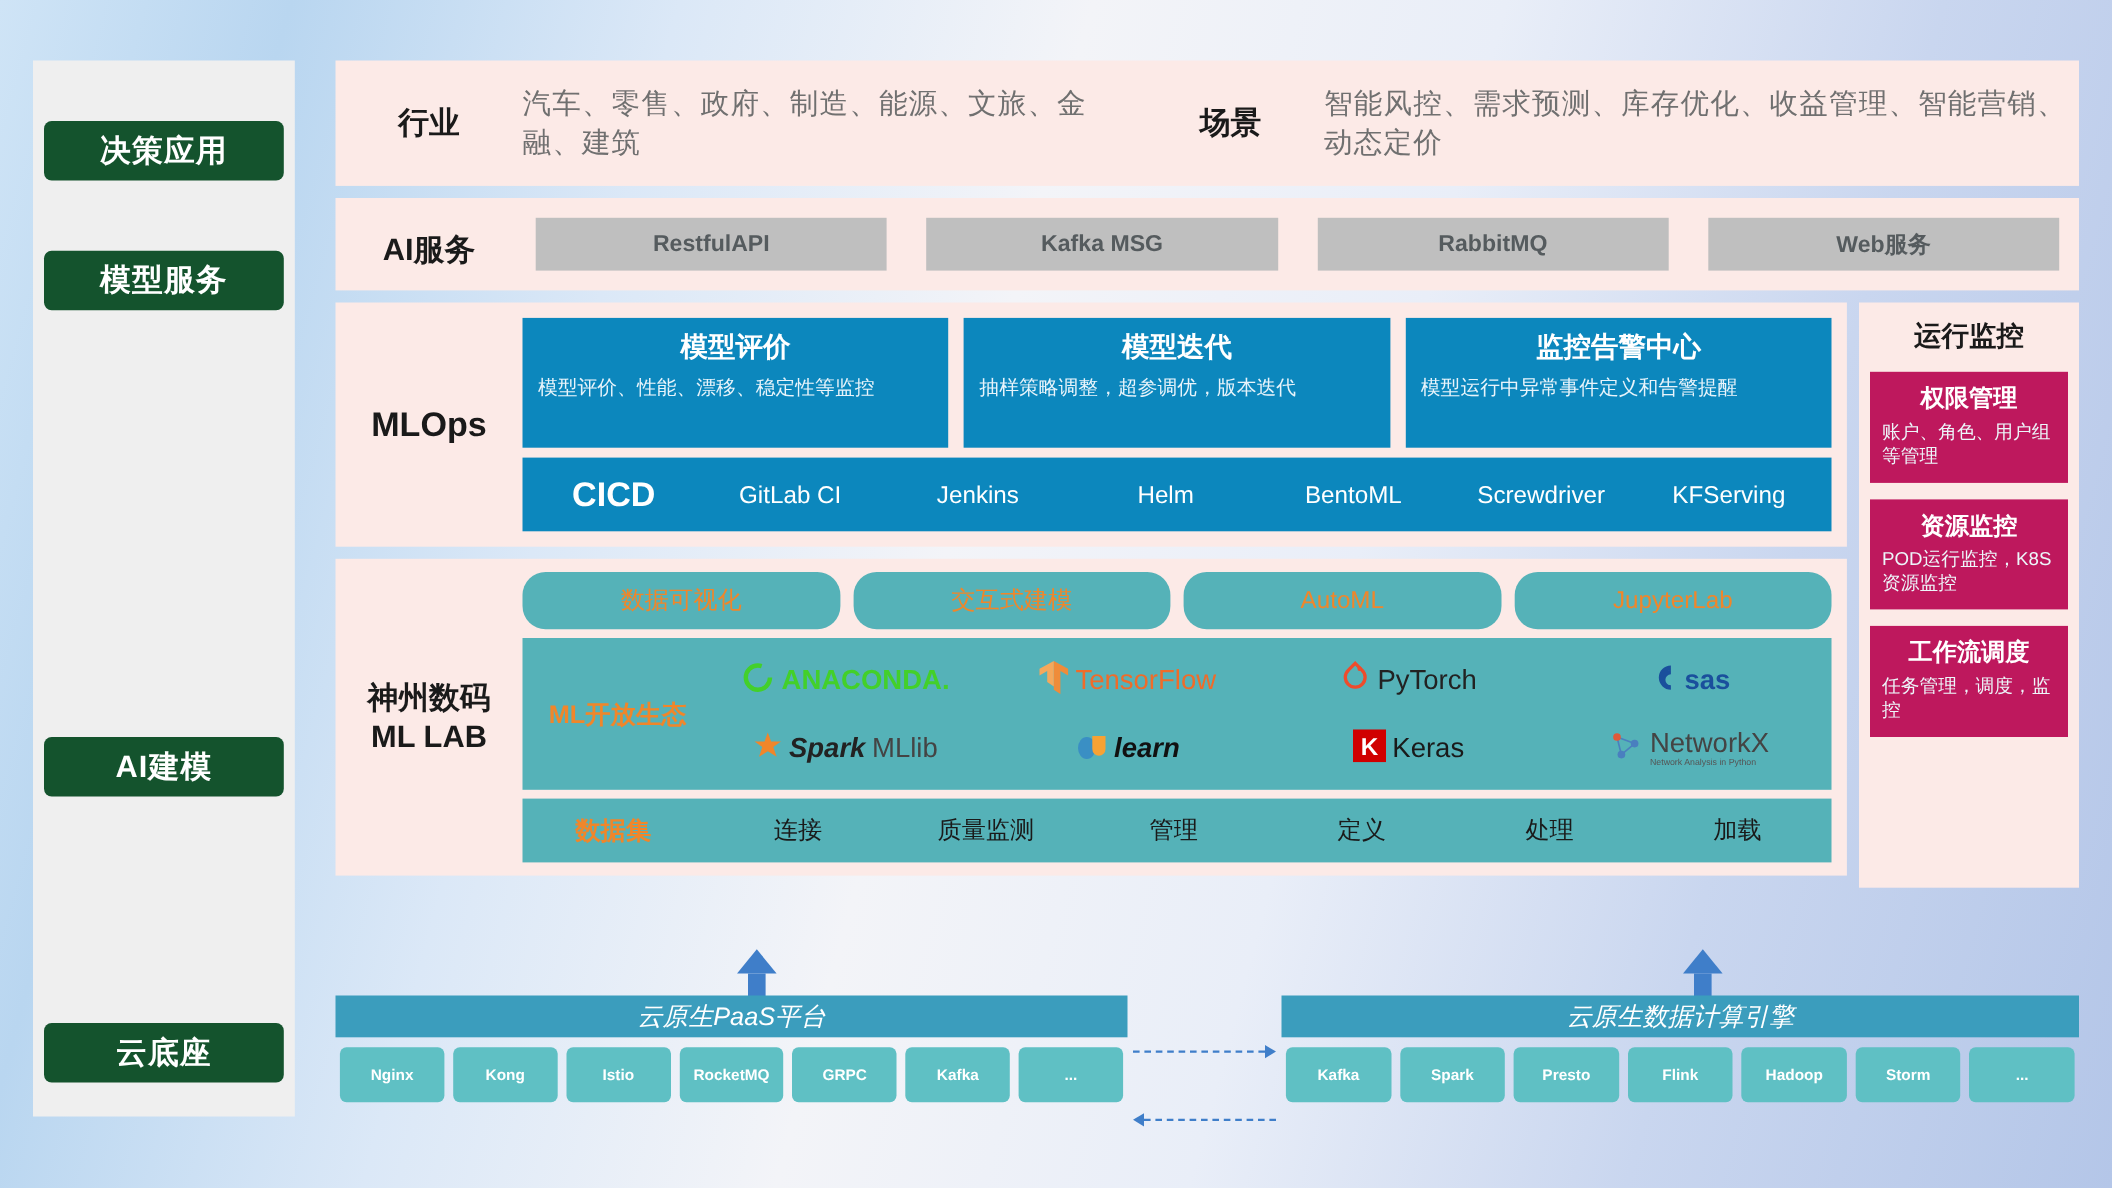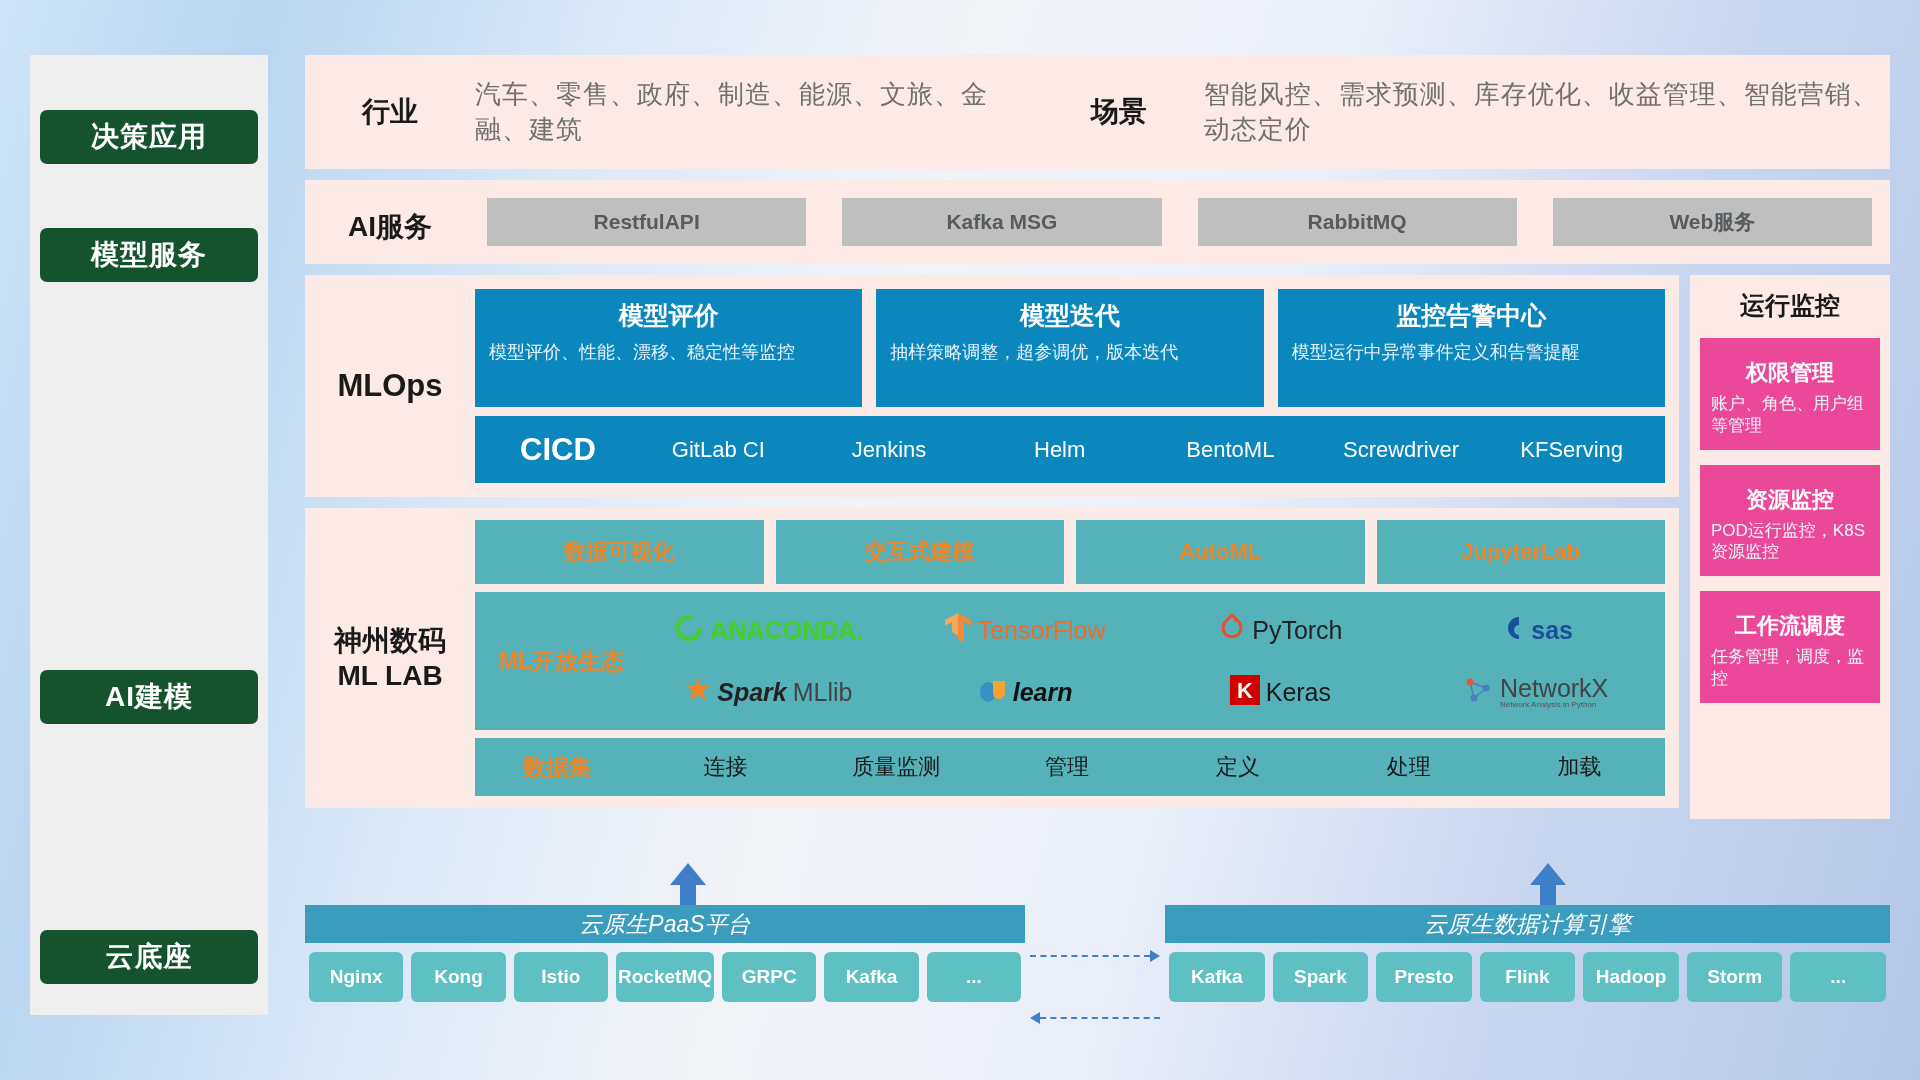--- a/index.html
+++ b/index.html
@@ -76,21 +76,21 @@
   .split > .left-part { flex: 1; }
   .mon-col {
     width: 200px; flex: none; background: #fceae7;
     padding: 14px 10px; display: flex; flex-direction: column;
   }
   .mon-title {
     text-align: center; font-size: 25px; font-weight: bold;
     color: #1a1a1a; margin-bottom: 16px;
   }
   .mon-card {
-    background: #ec4899; margin-bottom: 15px; padding: 20px 11px 13px 11px;
+    background: #be185d; margin-bottom: 15px; padding: 9px 11px 13px 11px;
   }
   .mon-card .h { color: #fff; font-size: 22px; font-weight: bold; text-align: center; margin-bottom: 5px; }
   .mon-card .d { color: #edf6fa; font-size: 17px; line-height: 1.28; }
 
   
   .band-mlops { padding: 14px 0 14px 0; display: flex; align-items: center; }
   .band-mlops .lbl {
     width: 170px; text-align: center; flex: none;
     font-size: 31px; font-weight: bold; color: #1a1a1a;
   }
@@ -114,23 +114,23 @@
 
   
   .band-lab { padding: 12px 0 12px 0; display: flex; align-items: center; }
   .band-lab .lbl {
     width: 170px; flex: none; text-align: center;
     font-size: 28px; font-weight: bold; color: #1a1a1a; line-height: 1.25;
   }
   .lab-right { flex: 1; padding-right: 14px; display: flex; flex-direction: column; gap: 8px; }
   .lab-tools { display: flex; gap: 12px; }
   .lab-tool {
-    flex: 1; height: 64px; background: #55b2b8;
+    flex: 1; height: 52px; background: #55b2b8;
     display: flex; align-items: center; justify-content: center;
-    color: #f0862a; font-size: 22px; font-weight: bold;
+    color: #f0862a; font-size: 22px; font-weight: normal; border-radius: 21px;
   }
   .lab-eco {
     background: #55b2b8; display: flex; align-items: center;
     padding: 8px 4px; min-height: 138px;
   }
   .eco-label {
     width: 165px; flex: none; text-align: center;
     color: #f0862a; font-size: 23px; font-weight: bold;
   }
   .eco-grid { flex: 1; display: grid; grid-template-columns: repeat(4, 1fr); gap: 2px 6px; }
@@ -150,21 +150,21 @@
   .cloud-half.lft { left: 0; width: 720px; }
   .cloud-half.rgt { left: 860px; width: 725px; }
   .cloud-title {
     background: #3b9dbd; color: #fff; font-size: 23px;
     height: 38px; display: flex; align-items: center; justify-content: center; font-style: italic;
   }
   .chips { display: flex; gap: 8px; padding: 9px 4px 0 4px; }
   .chip {
     flex: 1; height: 50px; background: #5fc0c4; border-radius: 6px;
     display: flex; align-items: center; justify-content: center;
-    color: #ffffff; font-size: 19px; font-weight: bold;
+    color: #ffffff; font-size: 14px; font-weight: bold;
     text-align: center; line-height: 1.06; padding: 0 2px;
   }
   .up-arrow {
     position: absolute; width: 0; height: 0;
     border-left: 18px solid transparent; border-right: 18px solid transparent;
     border-bottom: 22px solid #3f7ec9;
   }
   .up-arrow .stem {
     position: absolute; left: -8px; top: 22px; width: 16px; height: 22px; background: #3f7ec9;
   }

